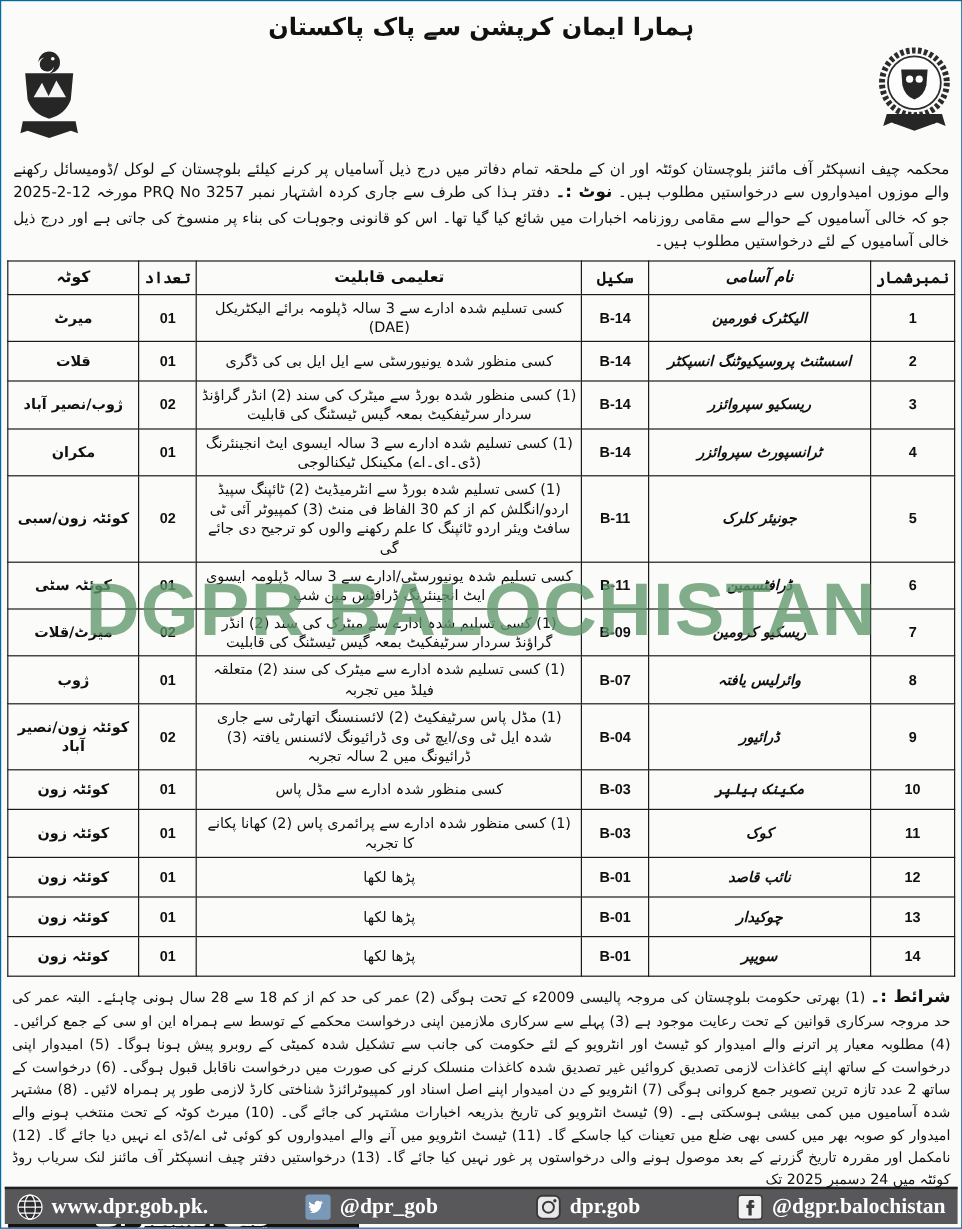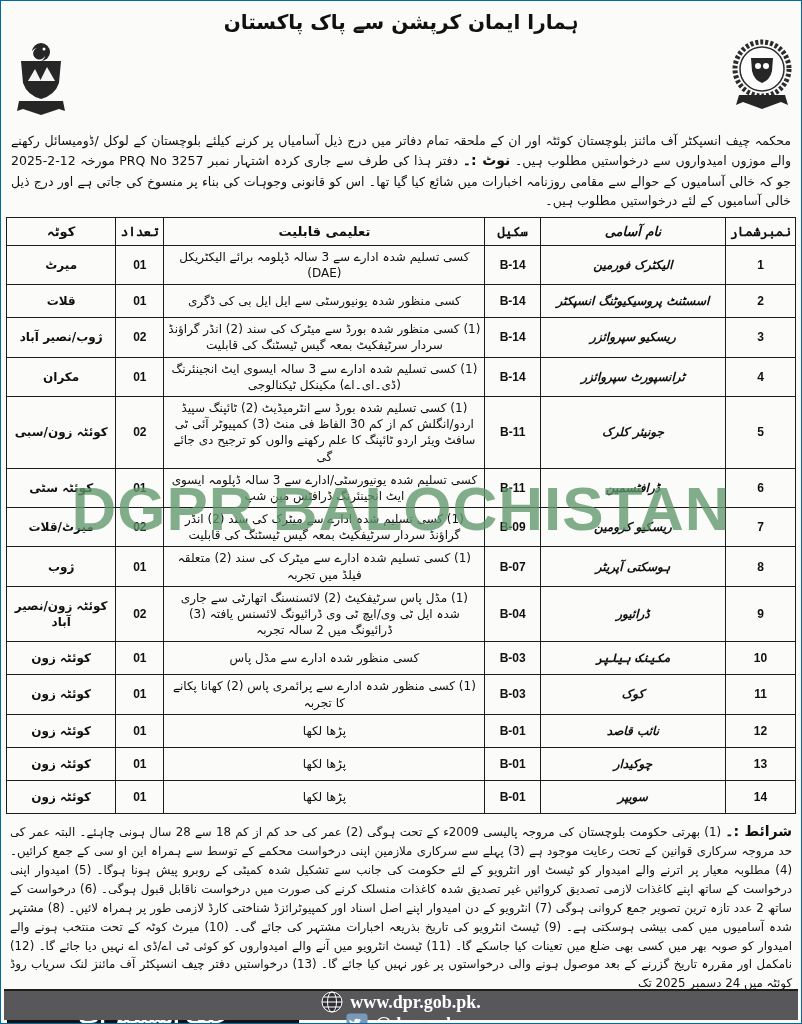--- a/index.html
+++ b/index.html
@@ -56,21 +56,21 @@
     line-height: 1.4; padding: 5px 4px;
   }
   .closing-line {
     position: absolute; right: 10px; top: 0; direction: rtl; font-size: 12px; color: #111;
   }
   .footer-bar {
     position: absolute; left: 3px; right: 3px; bottom: 3px; height: 31px;
     background: #58585a; border-top: 2px solid #1e1e1e;
     display: flex; align-items: center; justify-content: space-between;
     padding: 0 10px; color: #fff;
-    font-family: "Liberation Serif", serif; font-weight: bold; font-size: 18px; flex-direction: column;
+    font-family: "Liberation Serif", serif; font-weight: bold; font-size: 18px;
   }
   .footer-item { display: flex; align-items: center; gap: 7px; cursor: pointer; }
   .footer-item svg { display: block; }
   .watermark {
     position: absolute; top: 472px; left: 0; width: 100%;
     text-align: center; font-family: "Liberation Sans", sans-serif;
     font-size: 62px; font-weight: bold; letter-spacing: 1px;
     color: rgba(96, 151, 106, 0.78); z-index: 5; pointer-events: none;
     white-space: nowrap;
   }
@@ -176,21 +176,21 @@
         <tr>
           <td class="col-serial">7</td>
           <td class="col-name">ریسکیو کرومین</td>
           <td class="col-scale">B-09</td>
           <td class="col-qual">(1) کسی تسلیم شدہ ادارے سے میٹرک کی سند (2) انڈر گراؤنڈ سردار سرٹیفکیٹ بمعہ گیس ٹیسٹنگ کی قابلیت</td>
           <td class="col-count">02</td>
           <td class="col-quota">میرٹ/قلات</td>
         </tr>
         <tr>
           <td class="col-serial">8</td>
-          <td class="col-name">ہوسکتی آپریٹر</td>
+          <td class="col-name">وائرلیس یافتہ</td>
           <td class="col-scale">B-07</td>
           <td class="col-qual">(1) کسی تسلیم شدہ ادارے سے میٹرک کی سند (2) متعلقہ فیلڈ میں تجربہ</td>
           <td class="col-count">01</td>
           <td class="col-quota">ژوب</td>
         </tr>
         <tr>
           <td class="col-serial">9</td>
           <td class="col-name">ڈرائیور</td>
           <td class="col-scale">B-04</td>
           <td class="col-qual">(1) مڈل پاس سرٹیفکیٹ (2) لائسنسنگ اتھارٹی سے جاری شدہ ایل ٹی وی/ایچ ٹی وی ڈرائیونگ لائسنس یافتہ (3) ڈرائیونگ میں 2 سالہ تجربہ</td>

